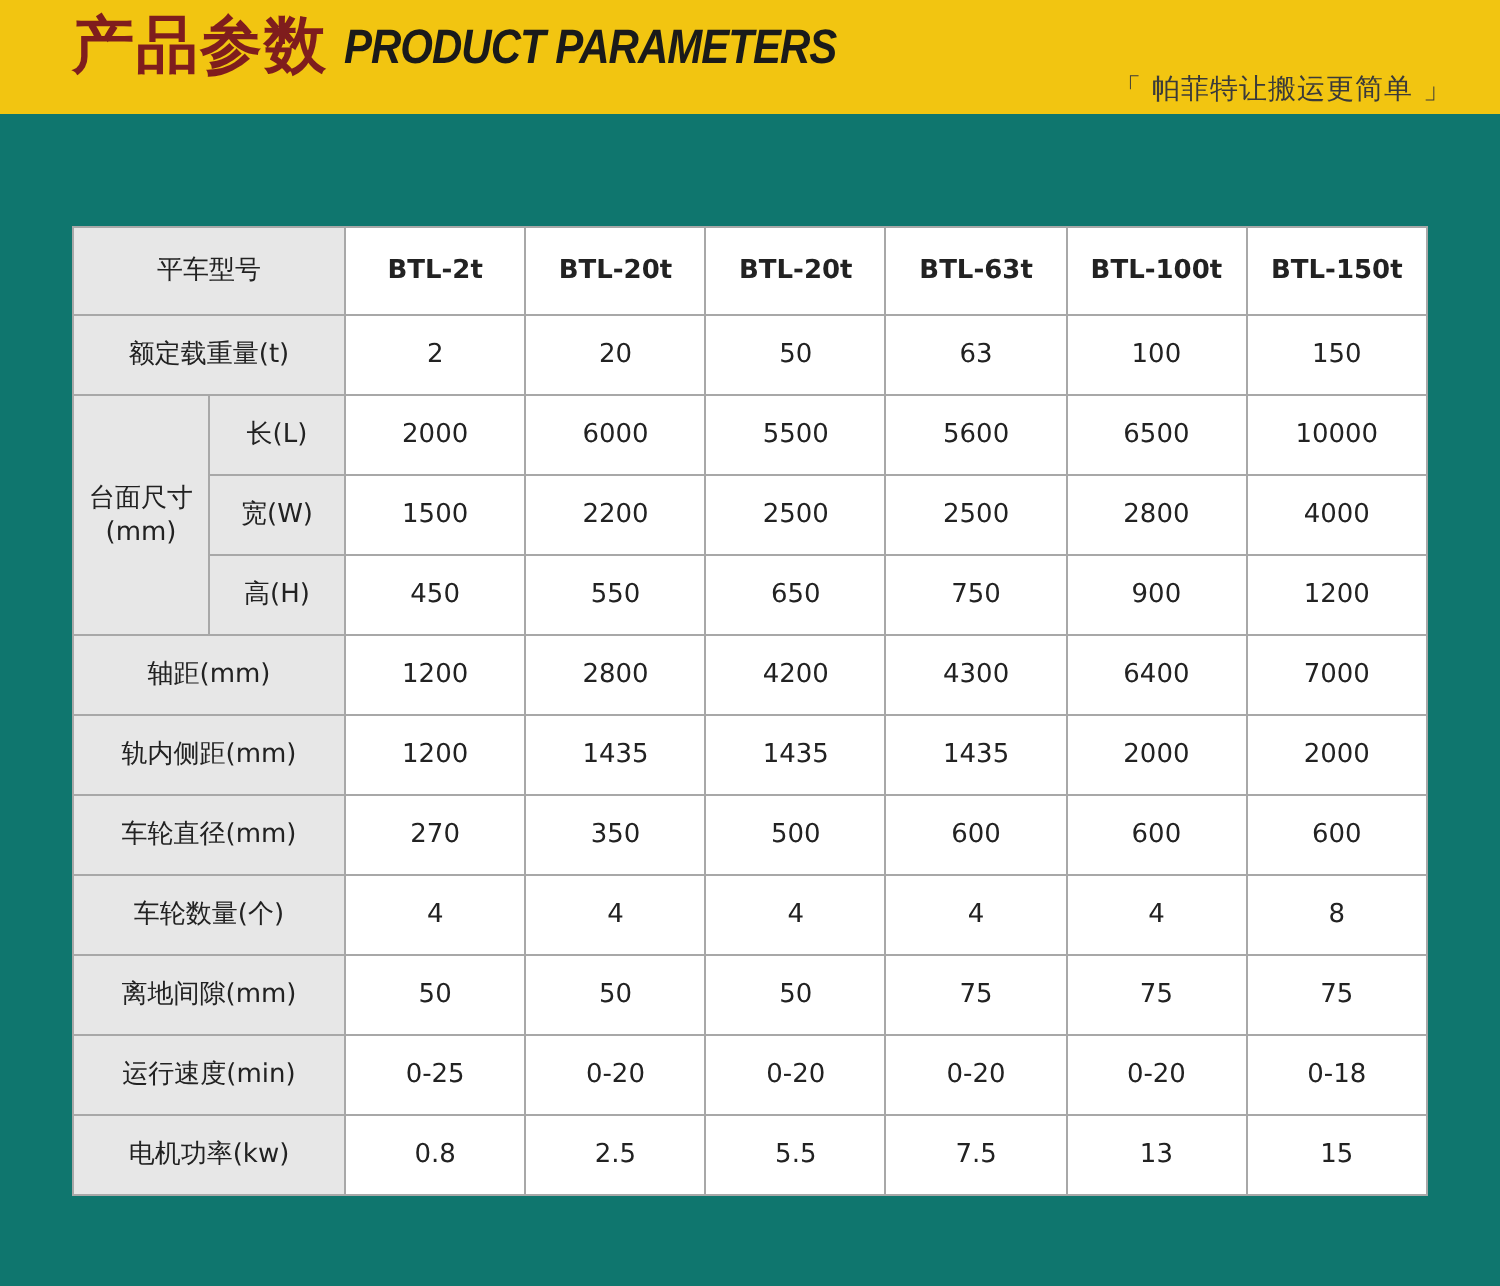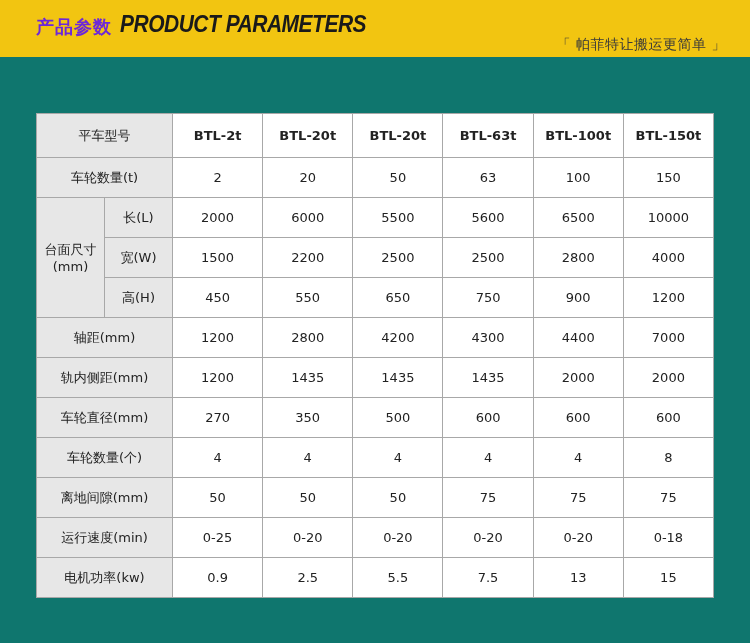--- a/index.html
+++ b/index.html
@@ -31,24 +31,24 @@
   }
   .header-title-wrap {
     position: absolute;
     left: 36px;
     top: 11px;
     display: flex;
     align-items: baseline;
     gap: 8px;
   }
   .header-cn {
-    font-family: Liberation Serif, serif;
-    font-size: 18px;
+    font-family: Liberation Mono, monospace;
+    font-size: 31px;
     font-weight: bold;
-    color: #6d28d9;
+    color: #7f1d1d;
     letter-spacing: 1px;
     line-height: 30px;
   }
   .header-en {
     font-family: "Liberation Sans", sans-serif;
     font-size: 21px;
     font-weight: bold;
     font-style: italic;
     color: #1a1a1a;
     letter-spacing: -0.5px;
@@ -146,21 +146,21 @@
           <td class="label" colspan="2">平车型号</td>
           <td class="model">BTL-2t</td>
           <td class="model">BTL-20t</td>
           <td class="model">BTL-20t</td>
           <td class="model">BTL-63t</td>
           <td class="model">BTL-100t</td>
           <td class="model">BTL-150t</td>
         </tr>
 
         <tr>
-          <td class="label" colspan="2">车轮数量(t)</td>
+          <td class="label" colspan="2">额定载重量(t)</td>
           <td class="val">2</td>
           <td class="val">20</td>
           <td class="val">50</td>
           <td class="val">63</td>
           <td class="val">100</td>
           <td class="val">150</td>
         </tr>
 
         <tr>
           <td class="group-label" rowspan="3">
@@ -193,21 +193,21 @@
           <td class="val">900</td>
           <td class="val">1200</td>
         </tr>
 
         <tr>
           <td class="label" colspan="2">轴距(mm)</td>
           <td class="val">1200</td>
           <td class="val">2800</td>
           <td class="val">4200</td>
           <td class="val">4300</td>
-          <td class="val">4400</td>
+          <td class="val">6400</td>
           <td class="val">7000</td>
         </tr>
 
         <tr>
           <td class="label" colspan="2">轨内侧距(mm)</td>
           <td class="val">1200</td>
           <td class="val">1435</td>
           <td class="val">1435</td>
           <td class="val">1435</td>
           <td class="val">2000</td>
@@ -249,21 +249,21 @@
           <td class="val">0-25</td>
           <td class="val">0-20</td>
           <td class="val">0-20</td>
           <td class="val">0-20</td>
           <td class="val">0-20</td>
           <td class="val">0-18</td>
         </tr>
 
         <tr>
           <td class="label" colspan="2">电机功率(kw)</td>
-          <td class="val">0.9</td>
+          <td class="val">0.8</td>
           <td class="val">2.5</td>
           <td class="val">5.5</td>
           <td class="val">7.5</td>
           <td class="val">13</td>
           <td class="val">15</td>
         </tr>
       </tbody>
     </table>
   </div>
 

